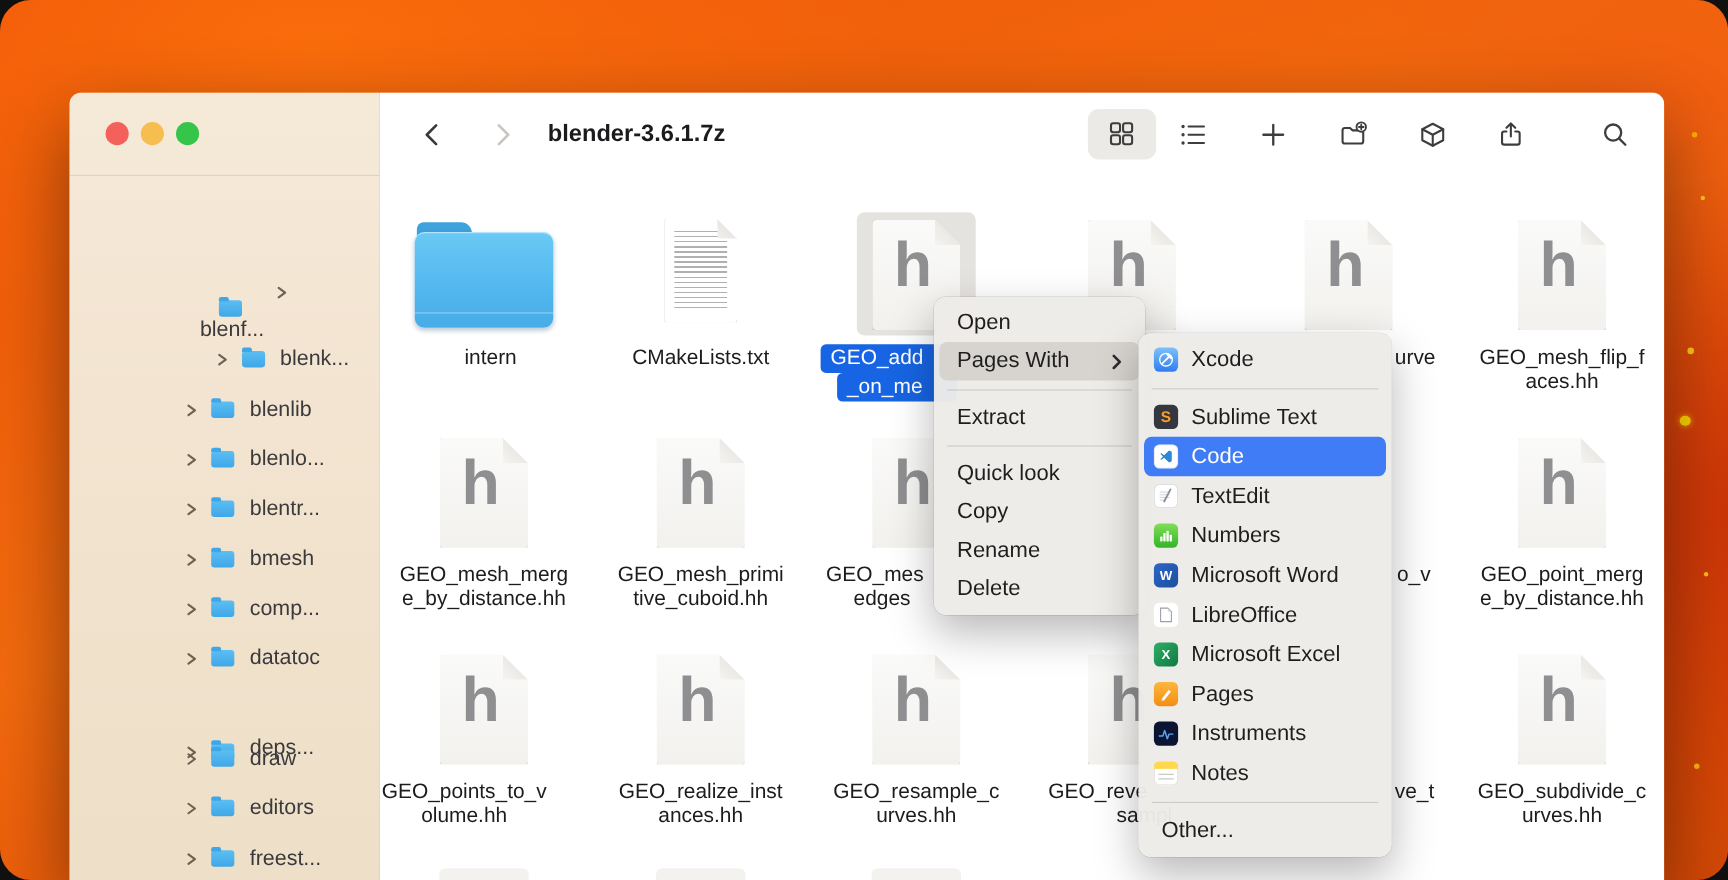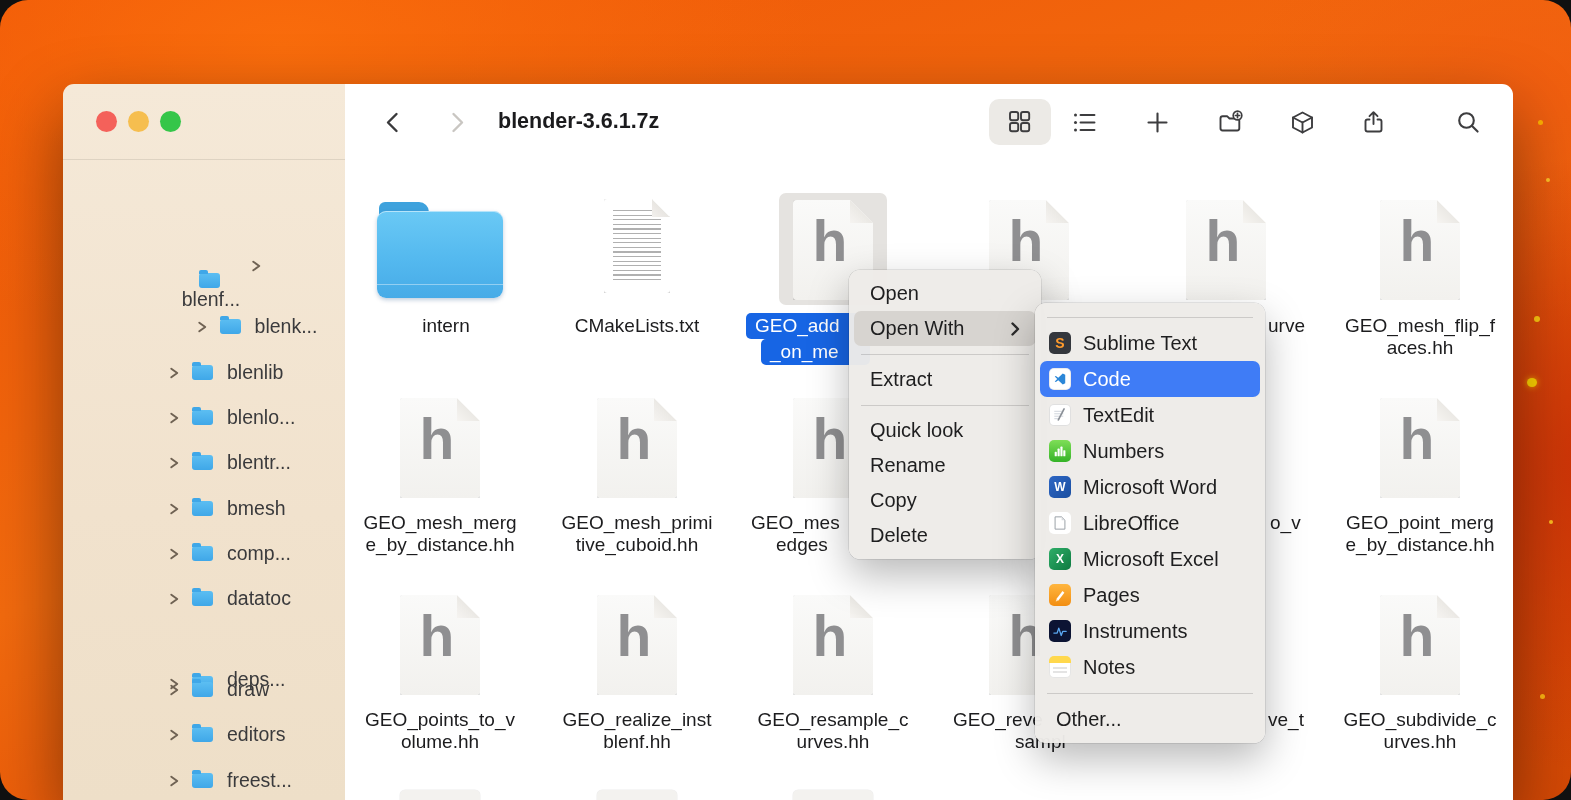--- a/index.html
+++ b/index.html
@@ -310,32 +310,32 @@
         </div>
       <div class="flabel" style="left:1257px;top:428px;">
         <div>GEO_point_merg</div>
         <div>e_by_distance.hh</div>
       </div>
 
       <div class="hfile" style="left:337px;top:511px;">
           <span class="hglyph">h</span>
           <div class="fold"></div>
         </div>
-      <div class="flabel" style="left:277px;top:625px;">
+      <div class="flabel" style="left:259px;top:625px;">
         <div>GEO_points_to_v</div>
         <div>olume.hh</div>
       </div>
 
       <div class="hfile" style="left:534px;top:511px;">
           <span class="hglyph">h</span>
           <div class="fold"></div>
         </div>
       <div class="flabel" style="left:474px;top:625px;">
         <div>GEO_realize_inst</div>
-        <div>blenf.hh</div>
+        <div>ances.hh</div>
       </div>
 
       <div class="hfile" style="left:730px;top:511px;">
           <span class="hglyph">h</span>
           <div class="fold"></div>
         </div>
       <div class="flabel" style="left:670px;top:625px;">
         <div>GEO_resample_c</div>
         <div>urves.hh</div>
       </div>
@@ -360,45 +360,55 @@
 
       <div class="rowtop" style="left:337px;top:706px;"></div>
       <div class="rowtop" style="left:534px;top:706px;"></div>
       <div class="rowtop" style="left:730px;top:706px;"></div>
 
       <div class="menu" style="left:786px;top:186px;width:192px;">
         <div class="mi">
             <span>Open</span>
           </div>
         <div class="mi mi-hl-gray">
-          <span>Open With</span>
+          <span>Pages With</span>
           <svg class="chevR" width="10" height="16" viewBox="0 0 10 16">
               <polyline points="2.5,2.5 8,8 2.5,13.5" fill="none" stroke="#2b2b2b" stroke-width="2.4" stroke-linecap="round" stroke-linejoin="round"></polyline>
             </svg>
         </div>
         <div class="msep"></div>
         <div class="mi">
             <span>Extract</span>
           </div>
         <div class="msep"></div>
         <div class="mi">
             <span>Quick look</span>
           </div>
         <div class="mi">
+            <span>Copy</span>
+          </div>
+        <div class="mi">
             <span>Rename</span>
           </div>
         <div class="mi">
-            <span>Copy</span>
-          </div>
-        <div class="mi">
             <span>Delete</span>
           </div>
       </div>
 
       <div class="menu" style="left:972px;top:219px;width:230px;z-index:31;">
+        <div class="mi2">
+          <span class="appic" style="background:linear-gradient(180deg,#7cc0fa,#2f7df2);">
+            <svg width="18" height="18" viewBox="0 0 22 22">
+                <circle cx="11" cy="11" r="7" fill="none" stroke="#fff" stroke-width="1.5"></circle>
+                <path d="M7.2 14.8 L14.8 7.2" stroke="#fff" stroke-width="2" stroke-linecap="round"></path>
+                <path d="M13 5.2 L16.8 9" stroke="#fff" stroke-width="3" stroke-linecap="round"></path>
+              </svg>
+          </span>
+            <span>Xcode</span>
+        </div>
         <div class="msep"></div>
         <div class="mi2">
           <span class="appic" style="background:#34373d;">
               <span style="color:#ff9b2d;font-weight:700;font-size:14px;">S</span>
             </span>
           <span>Sublime Text</span>
         </div>
         <div class="mi2 mi-hl-blue">
           <span class="appic" style="background:#ffffff;box-shadow:inset 0 0 0 1px rgba(0,0,0,.08);">
             <svg width="16" height="16" viewBox="0 0 22 22">

